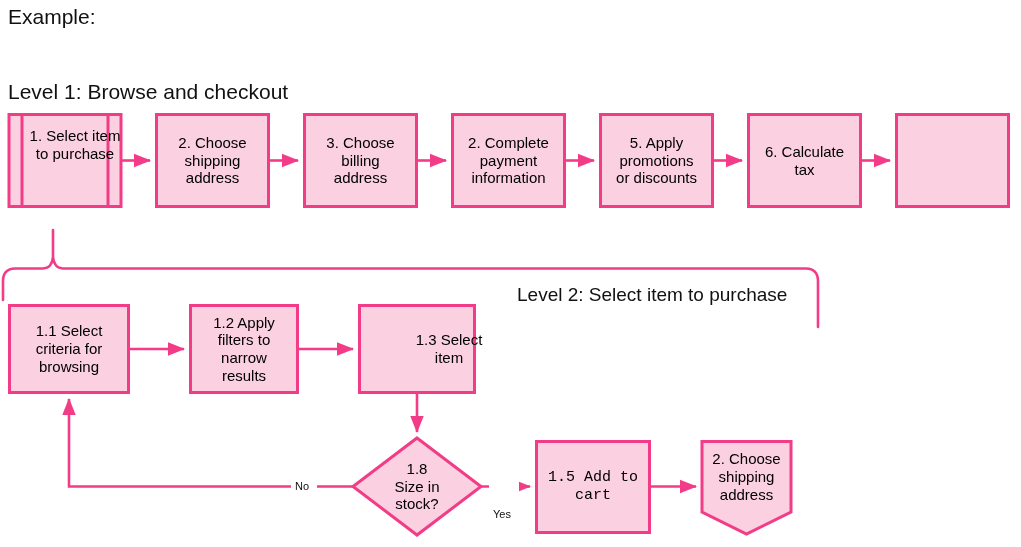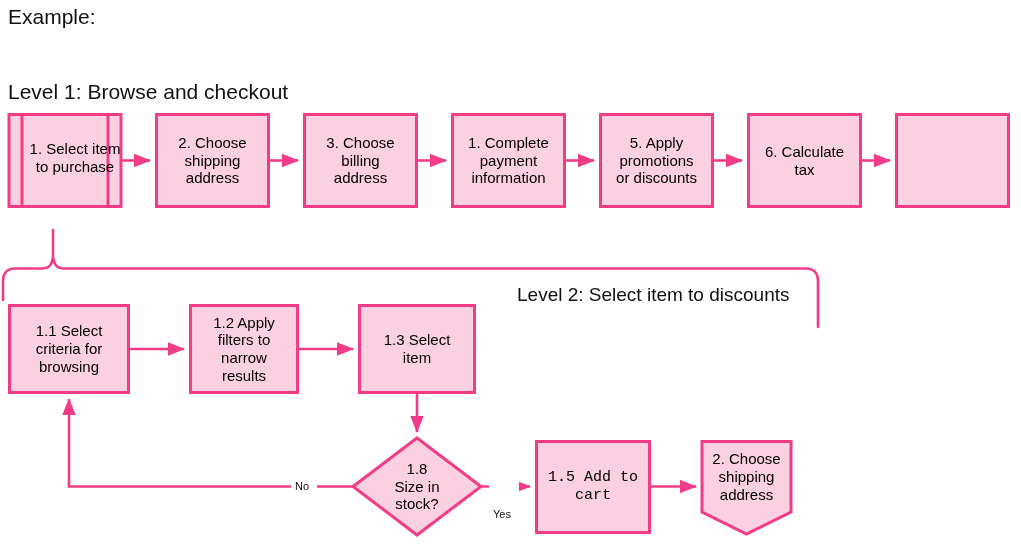--- a/index.html
+++ b/index.html
@@ -118,47 +118,47 @@
     <line x1="650" y1="486.5" x2="696" y2="486.5" stroke="#F23C87" stroke-width="2.6" marker-end="url(#arrow)"></line>
 
     <path d="M 353 486.5 L 69 486.5 L 69 399" fill="none" stroke="#F23C87" stroke-width="2.6" marker-end="url(#arrow)"></path>
 
     <rect x="291" y="478" width="26" height="17" fill="#ffffff"></rect>
     <rect x="489" y="478" width="30" height="17" fill="#ffffff"></rect>
   </svg>
 
   <div class="heading" style="left:8px; top:5px;">Example:</div>
   <div class="heading" style="left:8px; top:80px;text-align:right;">Level 1: Browse and checkout</div>
-  <div class="level2-title" style="left:517px; top:284px;">Level 2: Select item to discounts</div>
+  <div class="level2-title" style="left:517px; top:284px;">Level 2: Select item to purchase</div>
 
-  <div class="txt" style="left:22px; top:112px; width:106px; height:91px;">1. Select item
+  <div class="txt" style="left:22px; top:99px; width:106px; height:91px;">1. Select item
 to purchase</div>
   <div class="txt" style="left:157px; top:115px; width:111px; height:91px;">2. Choose
 shipping
 address</div>
   <div class="txt" style="left:305px; top:115px; width:111px; height:91px;">3. Choose
 billing
 address</div>
-  <div class="txt" style="left:453px; top:115px; width:111px; height:91px;">1. Complete
+  <div class="txt" style="left:453px; top:115px; width:111px; height:91px;">2. Complete
 payment
 information</div>
   <div class="txt" style="left:601px; top:115px; width:111px; height:91px;">5. Apply
 promotions
 or discounts</div>
   <div class="txt" style="left:749px; top:115px; width:111px; height:91px;">6. Calculate
 tax</div>
 
   <div class="txt" style="left:11px; top:306px; width:116px; height:86px;">1.1 Select
 criteria for
 browsing</div>
   <div class="txt" style="left:192px; top:306px; width:104px; height:86px;">1.2 Apply
 filters to
 narrow
 results</div>
-  <div class="txt" style="left:361px; top:306px; width:112px; height:86px;">1.3 Select
+  <div class="txt" style="left:361px; top:306px; width:112px; height:86px;padding-left:32px;">1.3 Select
 item</div>
   <div class="txt" style="left:365px; top:441px; width:104px; height:91px;">1.8
 Size in
 stock?</div>
   <div class="txt" style="left:538px; top:442px; width:110px; height:90px;font-family:Liberation Mono, monospace;">1.5 Add to
 cart</div>
   <div class="txt" style="left:703px; top:440px; width:87px; height:74px;">2. Choose
 shipping
 address</div>
 

